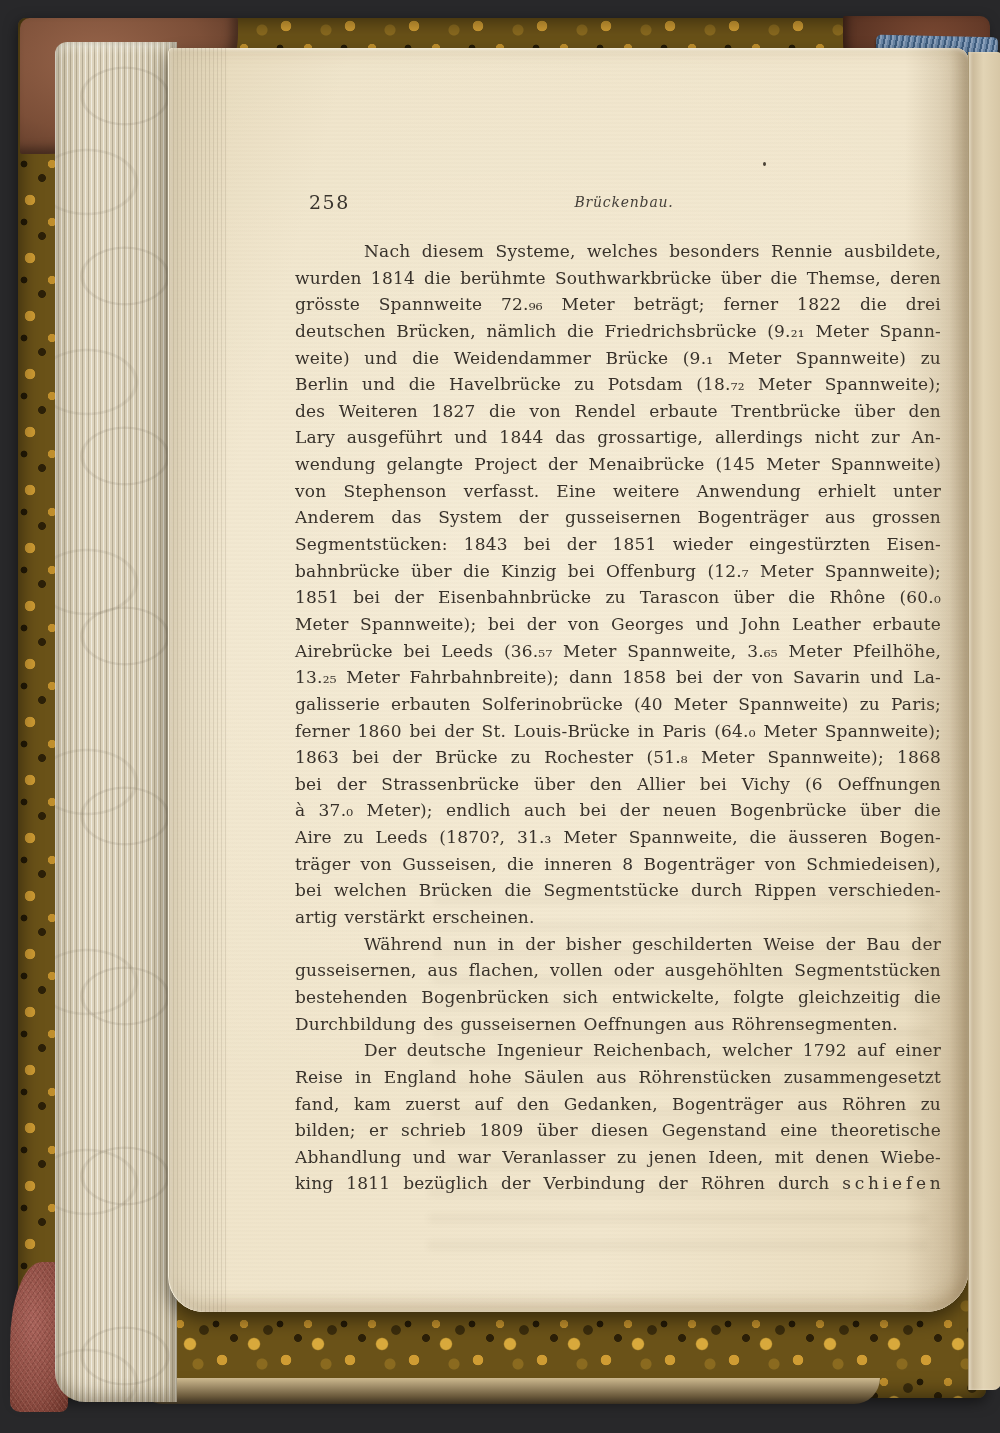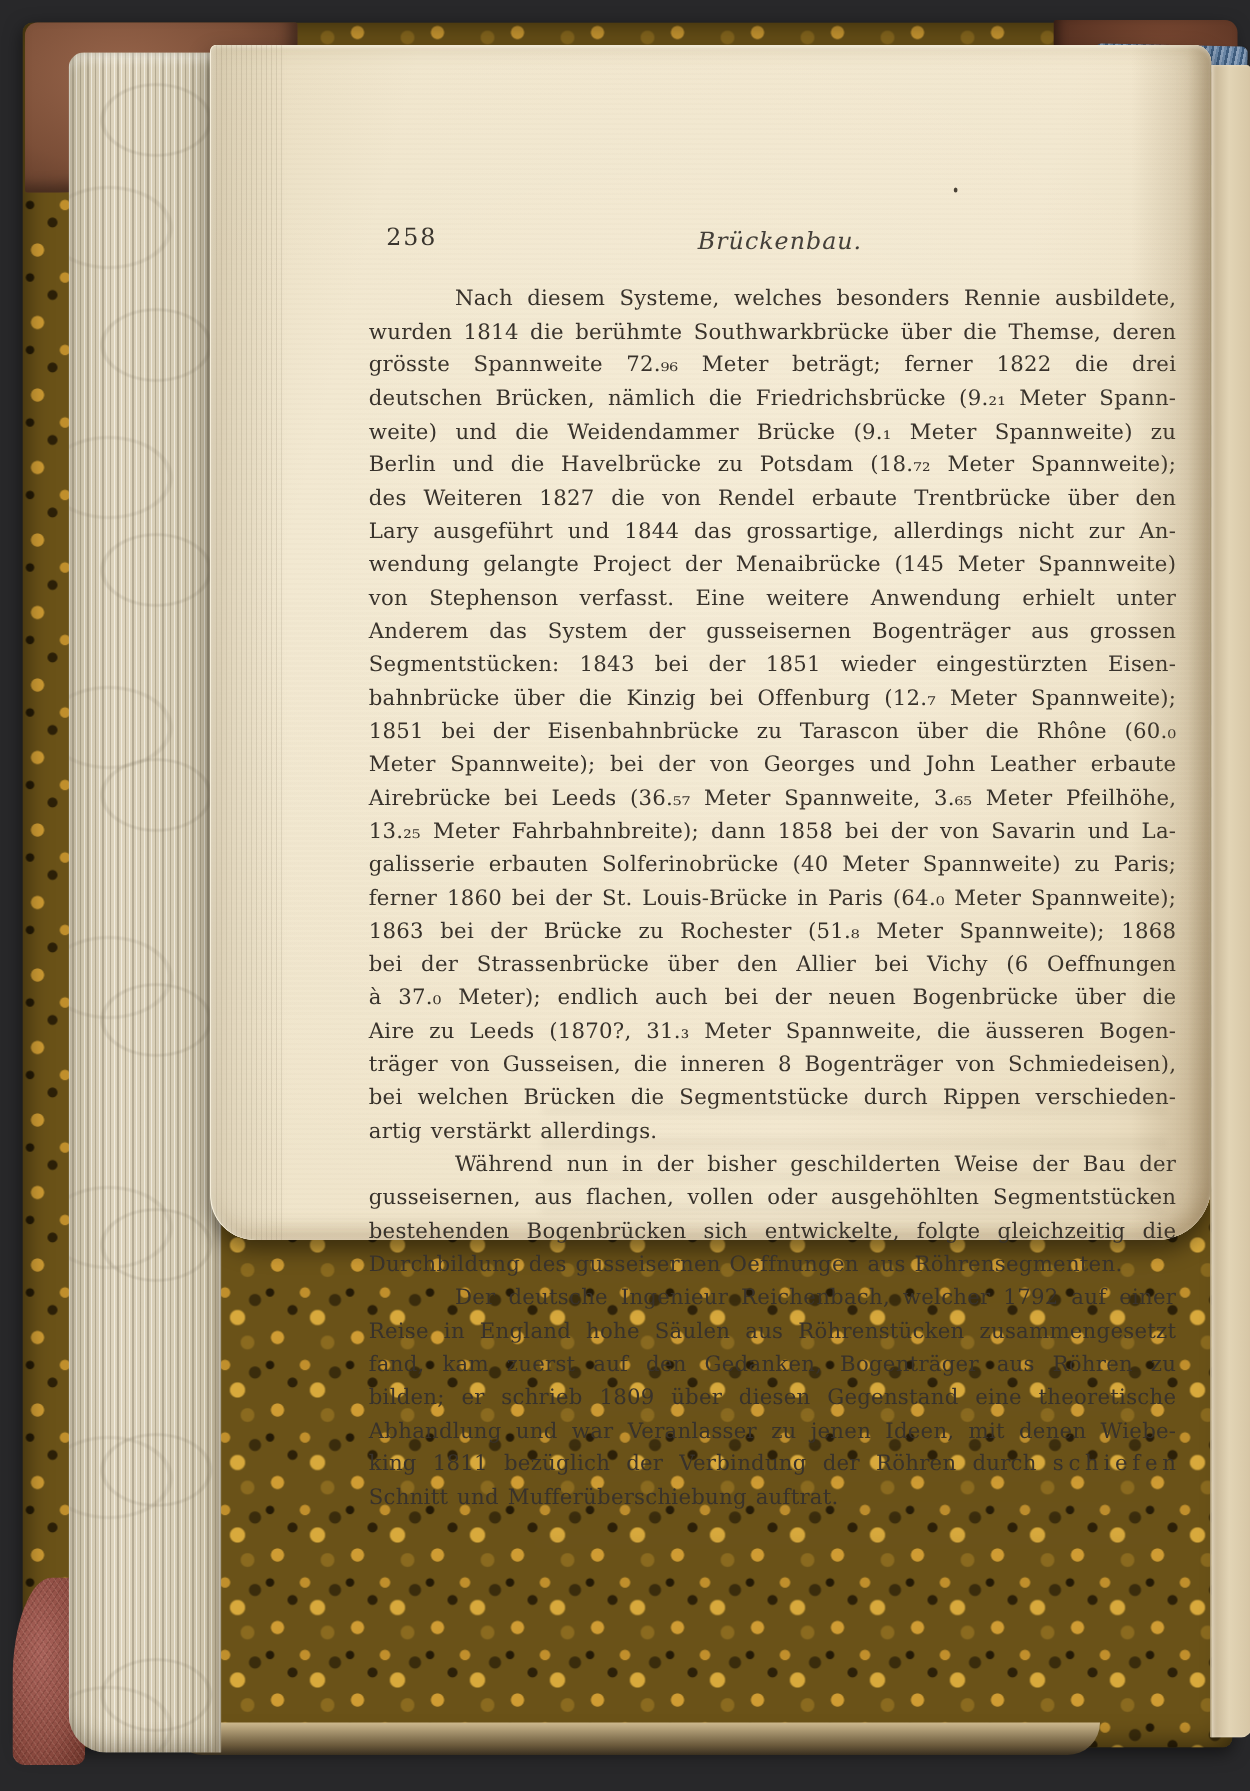--- a/index.html
+++ b/index.html
@@ -55,21 +55,21 @@
     background-color:#d8cfb9;
     background-image:
       radial-gradient(ellipse 70px 46px at 50% 30%, transparent 58%, rgba(110,100,80,.14) 60% 63%, transparent 65%),
       radial-gradient(ellipse 80px 52px at 20% 70%, transparent 58%, rgba(110,100,80,.12) 60% 63%, transparent 65%),
       repeating-linear-gradient(90deg, rgba(255,255,252,.55) 0 1px, rgba(0,0,0,0) 1px 3px, rgba(118,108,86,.38) 3px 4px, rgba(0,0,0,0) 4px 6px),
       linear-gradient(90deg, #c9bfa6, #ded4bd 30%, #d5cbb3 72%, #c6bba0);
     background-size:140px 180px, 160px 200px, auto, auto;
     box-shadow:inset -4px 0 8px rgba(90,80,60,.25), inset 0 -10px 14px rgba(80,70,50,.3), inset 0 6px 8px rgba(255,255,250,.4);
   }
   .page{
-    position:absolute;left:168px;top:36px;width:800px;height:956px;
+    position:absolute;left:168px;top:48px;width:800px;height:1264px;
     border-radius:5px 14px 44px 36px;
     background-image:
       repeating-linear-gradient(0deg, rgba(120,100,70,.02) 0 2px, transparent 2px 4px),
       radial-gradient(ellipse 900px 760px at 45% 42%, rgba(255,250,238,.35), transparent 75%),
       linear-gradient(105deg, #e5d8ba 0%, #efe4ca 16%, #f1e6cd 66%, #eaddc0 90%, #ddcdae 100%),
       linear-gradient(#eee2c8, #eee2c8);
     background-color:#eee2c8;
     box-shadow:
       inset 0 2px 3px rgba(255,252,240,.55),
       inset 3px 0 6px rgba(255,252,240,.4),
@@ -106,21 +106,21 @@
   .speck-1{left:594px;top:114px;width:3px;height:4px;}
 
   
   .pagenum{
     position:absolute;left:140px;top:143px;
     font-size:19px;letter-spacing:1.5px;color:#3a352e;
   }
   .runhead{
     position:absolute;left:255px;top:146px;width:400px;
     text-align:center;font-style:italic;
-    font-size:19px;letter-spacing:.8px;color:#45403a;
+    font-size:14px;letter-spacing:.8px;color:#45403a;
   }
   .textblock{
     position:absolute;left:126px;top:190px;width:646px;
     font-size:17px;color:#38322b;word-spacing:1.5px;letter-spacing:.2px;
   }
   .line{
     height:26.65px;line-height:26.65px;
     text-align:justify;text-align-last:justify;
     white-space:nowrap;overflow:visible;
   }
@@ -171,35 +171,34 @@
           <div class="line">Airebrücke bei Leeds (36.₅₇ Meter Spannweite, 3.₆₅ Meter Pfeilhöhe,</div>
           <div class="line">13.₂₅ Meter Fahrbahnbreite); dann 1858 bei der von Savarin und La-</div>
           <div class="line">galisserie erbauten Solferinobrücke (40 Meter Spannweite) zu Paris;</div>
           <div class="line">ferner 1860 bei der St. Louis-Brücke in Paris (64.₀ Meter Spannweite);</div>
           <div class="line">1863 bei der Brücke zu Rochester (51.₈ Meter Spannweite); 1868</div>
           <div class="line">bei der Strassenbrücke über den Allier bei Vichy (6 Oeffnungen</div>
           <div class="line">à 37.₀ Meter); endlich auch bei der neuen Bogenbrücke über die</div>
           <div class="line">Aire zu Leeds (1870?, 31.₃ Meter Spannweite, die äusseren Bogen-</div>
           <div class="line">träger von Gusseisen, die inneren 8 Bogenträger von Schmiedeisen),</div>
           <div class="line">bei welchen Brücken die Segmentstücke durch Rippen verschieden-</div>
-          <div class="line last">artig verstärkt allerdings.</div>
+          <div class="line last">artig verstärkt erscheinen.</div>
         </div>
         <div class="para">
           <div class="line indent">Während nun in der bisher geschilderten Weise der Bau der</div>
           <div class="line">gusseisernen, aus flachen, vollen oder ausgehöhlten Segmentstücken</div>
           <div class="line">bestehenden Bogenbrücken sich entwickelte, folgte gleichzeitig die</div>
           <div class="line last">Durchbildung des gusseisernen Oeffnungen aus Röhrensegmenten.</div>
         </div>
         <div class="para">
           <div class="line indent">Der deutsche Ingenieur Reichenbach, welcher 1792 auf einer</div>
           <div class="line">Reise in England hohe Säulen aus Röhrenstücken zusammengesetzt</div>
           <div class="line">fand, kam zuerst auf den Gedanken, Bogenträger aus Röhren zu</div>
           <div class="line">bilden; er schrieb 1809 über diesen Gegenstand eine theoretische</div>
           <div class="line">Abhandlung und war Veranlasser zu jenen Ideen, mit denen Wiebe-</div>
           <div class="line">king 1811 bezüglich der Verbindung der Röhren durch s c h i e f e n</div>
-          <div class="line last">Schnitt und Mufferüberschiebung auftrat.</div>
         </div>
       </div>
   </div>
 
   <div class="facing"></div>
 
 </div>
 
 </body></html>

